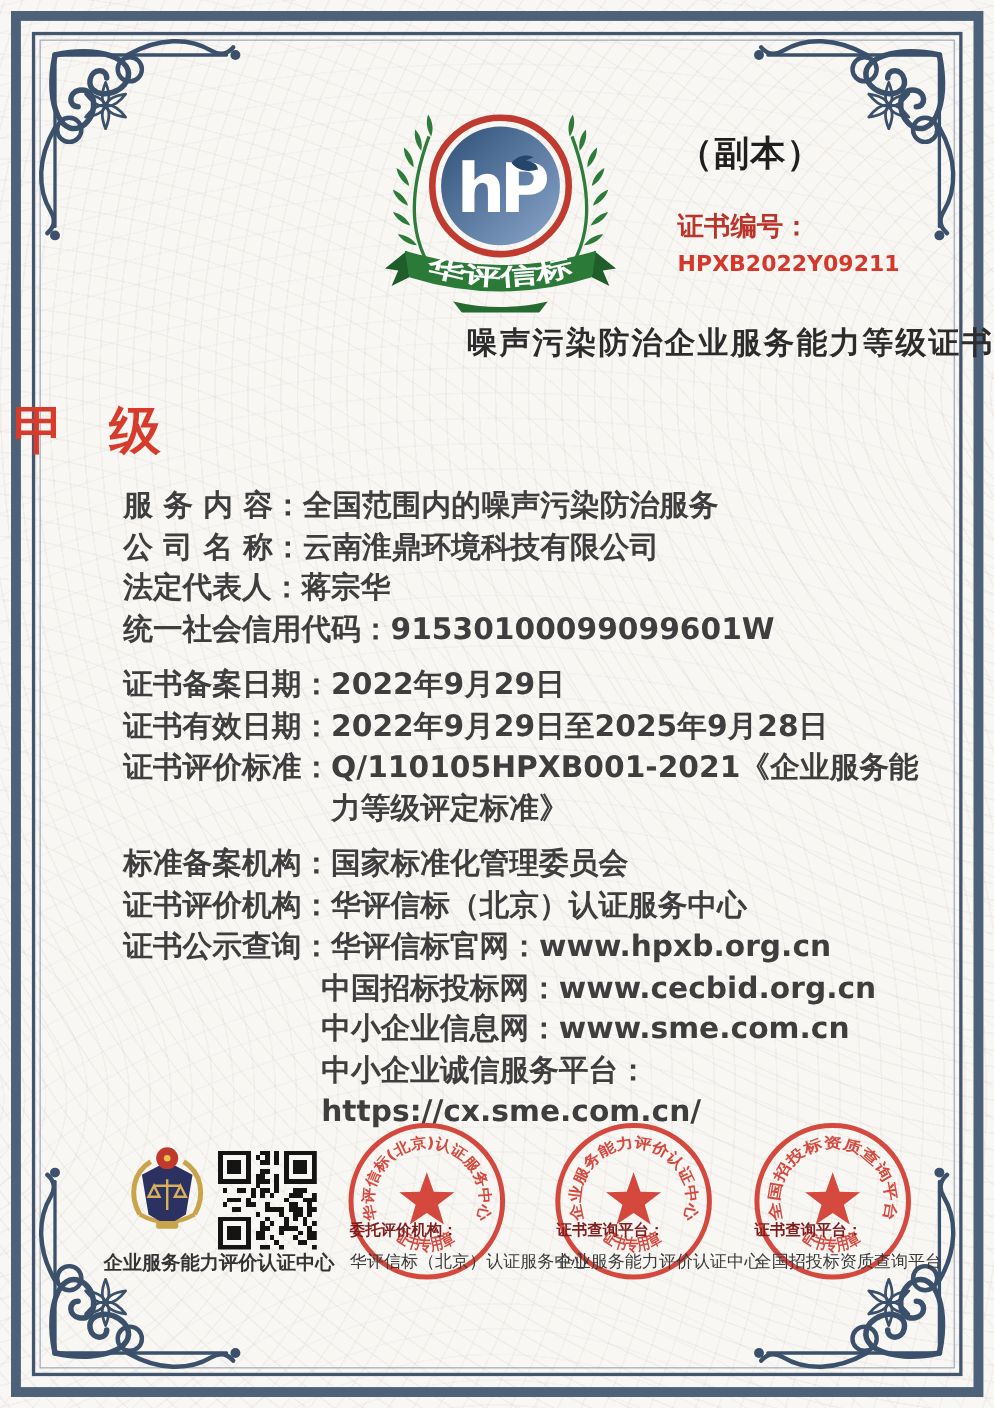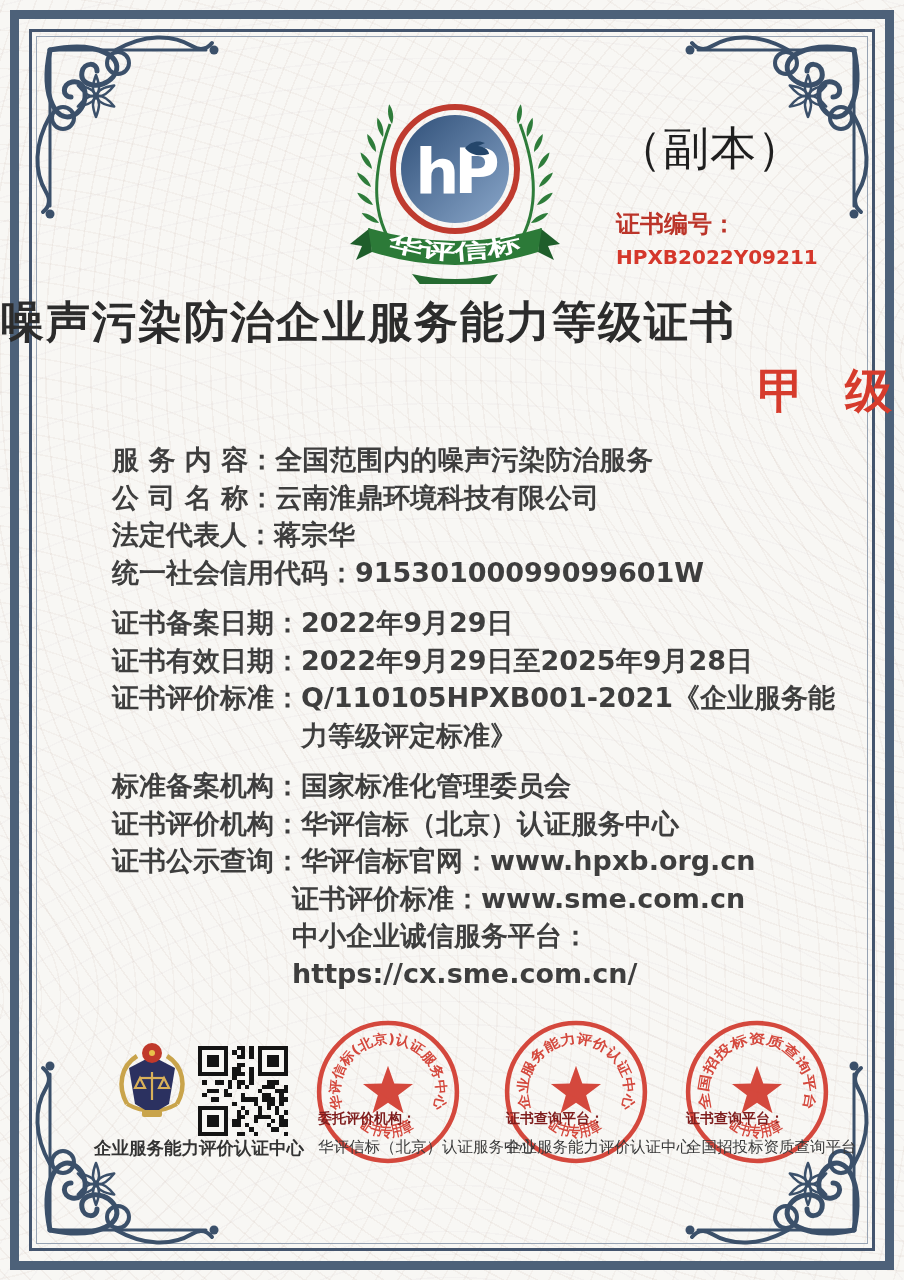--- a/index.html
+++ b/index.html
@@ -13,26 +13,26 @@
       repeating-radial-gradient(circle at 50% 125%, rgba(185,170,185,0.07) 0 1.5px, transparent 1.5px 23px);}
   .frame-outer{position:absolute;inset:10px;border:9px solid #4d6179;z-index:1;}
   .frame-mid{position:absolute;inset:29px;border:3px solid #44556e;z-index:1;}
   .frame-inner{position:absolute;inset:36px;border:1px solid #97a3b3;z-index:1;}
   .corner{position:absolute;width:200px;height:200px;z-index:2;}
   .tl{left:20px;top:20px;} .tr{right:20px;top:20px;transform:scaleX(-1);}
   .bl{left:20px;bottom:20px;transform:scaleY(-1);} .br{right:20px;bottom:20px;transform:scale(-1,-1);}
   .content{position:absolute;inset:0;z-index:3;}
   .logo{position:absolute;left:338px;top:84px;width:234px;height:200px;}
   .copy-block{position:absolute;left:616px;top:118px;}
-  .copy-label{font-size:46px;font-weight:400;color:#1f1f1f;letter-spacing:1px;}
+  .copy-label{font-size:32px;font-weight:700;color:#1f1f1f;letter-spacing:1px;}
   .certno-label{margin-top:28px;font-size:24px;font-weight:700;color:#bb3429;}
   .certno-value{margin-top:5px;font-size:20px;font-weight:700;color:#d5372b;}
-  .title{position:absolute;left:0;top:293px;width:100%;text-align:left;
-         font-size:44px;font-weight:800;color:#2c2c2c;letter-spacing:2px;}
-  .grade{position:absolute;left:0;top:360px;width:100%;text-align:right;text-indent:12px;
+  .title{position:absolute;left:0;top:293px;width:100%;text-align:right;
+         font-size:28px;font-weight:800;color:#2c2c2c;letter-spacing:2px;}
+  .grade{position:absolute;left:0;top:360px;width:100%;text-align:left;text-indent:12px;
          font-size:47px;font-weight:800;color:#d63b2c;letter-spacing:12px;}
   .fields{position:absolute;left:112px;top:441px;width:738px;
           font-size:27px;font-weight:600;color:#3e3e3e;}
   .blk{margin-bottom:13px;}
   .row{display:flex;line-height:37.5px;}
   .row .lab{white-space:pre;flex:none;}
   .row .val{flex:1;min-width:0;}
   .row .sp{flex:none;width:180px;}
   .footer-cap{position:absolute;left:92px;top:1136px;width:214px;text-align:center;
               font-size:17.5px;font-weight:600;color:#333;}
@@ -190,24 +190,25 @@
         <div class="row">
           <span class="lab">证书评价机构：</span>
           <span class="val">华评信标（北京）认证服务中心</span>
           </div>
         <div class="row">
           <span class="lab">证书公示查询：</span>
           <span class="val">华评信标官网：www.hpxb.org.cn</span>
           </div>
         <div class="row">
           <span class="sp"></span>
+          <span class="val">中国招标投标网：www.cecbid.org.cn</span>
           </div>
         <div class="row">
           <span class="sp"></span>
-          <span class="val">证书评价标准：www.sme.com.cn</span>
+          <span class="val">中小企业信息网：www.sme.com.cn</span>
           </div>
         <div class="row">
           <span class="sp"></span>
           <span class="val">中小企业诚信服务平台：https://cx.sme.com.cn/</span>
           </div>
       </div>
     </div>
 
     <svg class="emblem" viewBox="0 0 90 94">
       <path d="M20,64 C10,46 14,26 30,16" stroke="#c9a44b" stroke-width="4.5" fill="none"></path>

